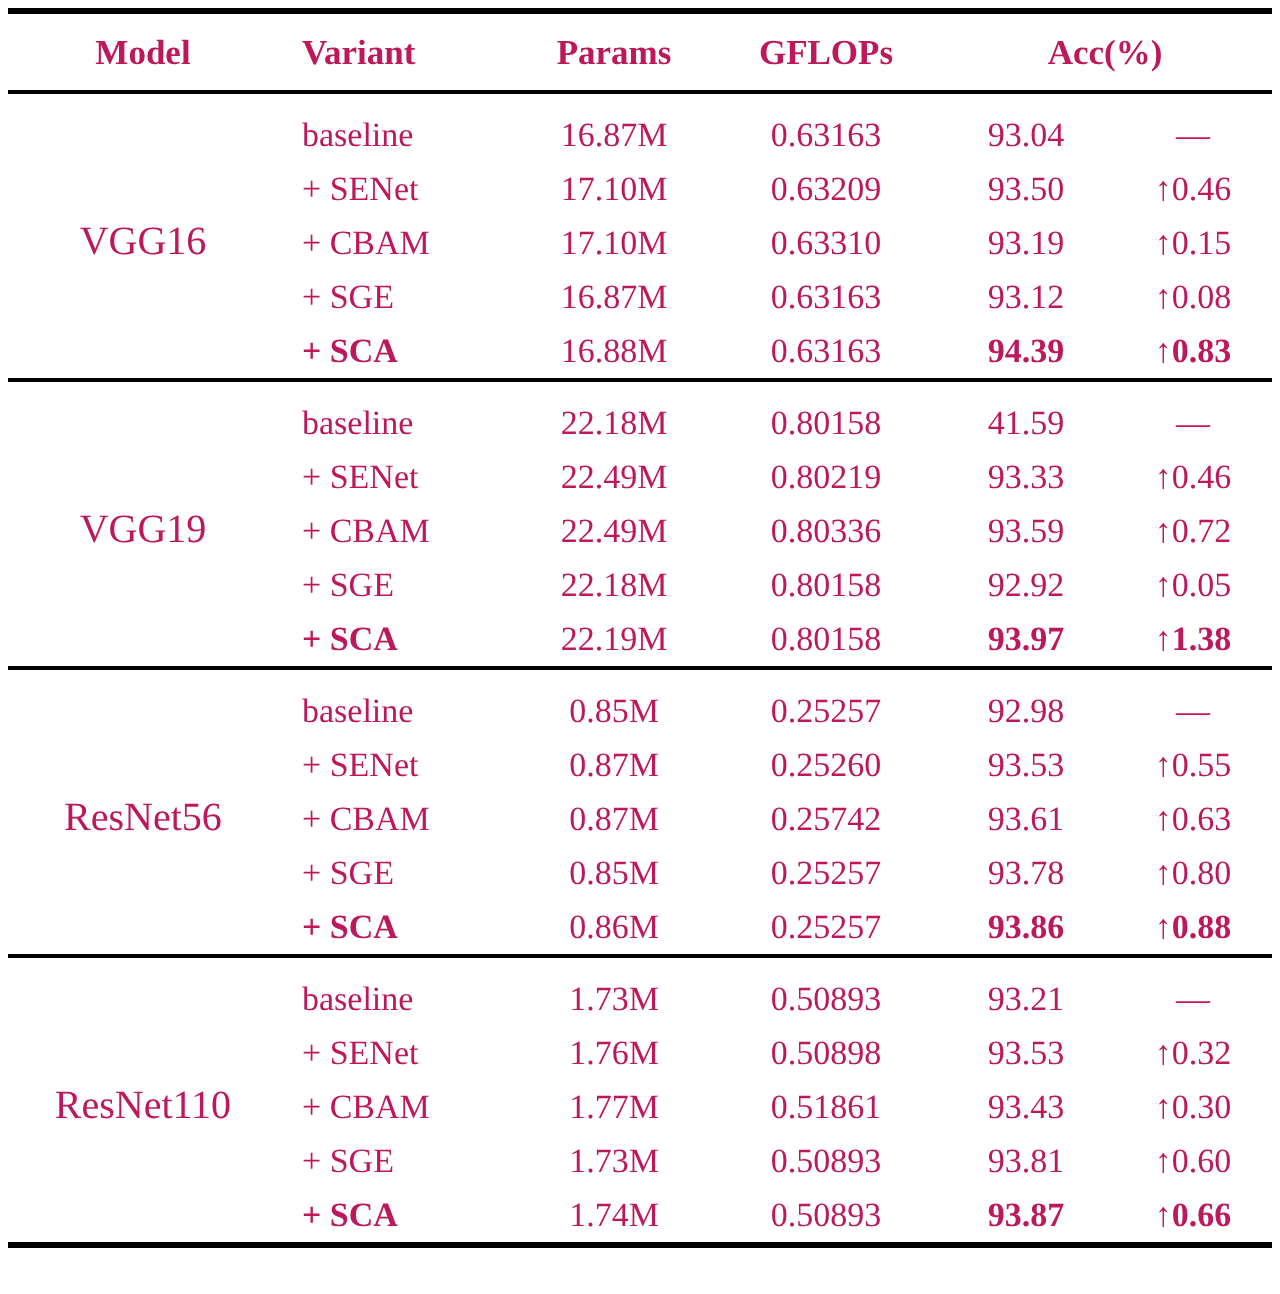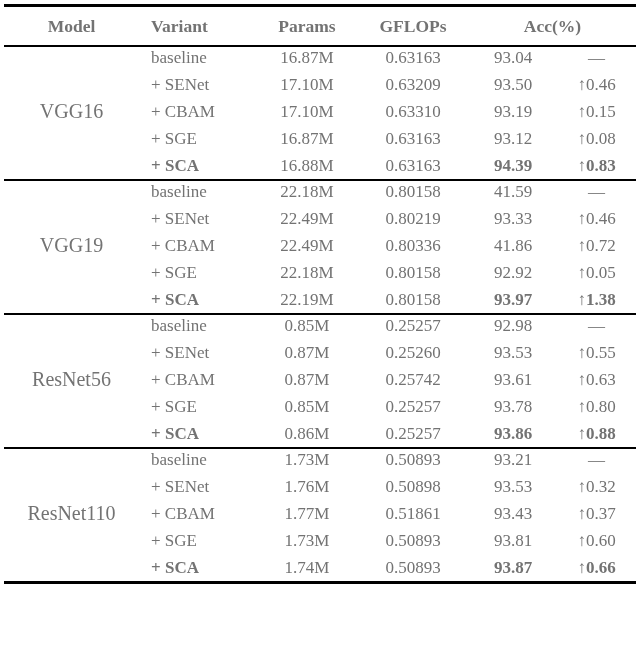--- a/index.html
+++ b/index.html
@@ -8,21 +8,21 @@
     background: #ffffff;
   }
   #page {
     width: 640px;
     height: 647px;
     background: #ffffff;
     box-sizing: border-box;
     padding-top: 4px;
     overflow: hidden;
     font-family: "Liberation Serif", "DejaVu Serif", serif;
-    color: #737373;
+    color: #be185d;
   }
   table.results {
     width: 632px;
     margin: 0 auto;
     border-collapse: collapse;
     font-size: 17px;
     border-top: 3px solid #000;
     border-bottom: 3px solid #000;
   }
   thead tr {
@@ -51,21 +51,21 @@
   col.c-acc    { width: 88px;  }
   col.c-delta  { width: 79px;  }
   td.model-cell {
     vertical-align: middle;
     text-align: center;
     font-size: 20px;
   }
   tbody tr.group-first {
     border-top: 2px solid #000;
   }
-  tbody tr.group-first td { padding-top: 1px; }
+  tbody tr.group-first td { padding-top: 11px; }
   tbody tr.group-last  td { padding-bottom: 4px; }
   tbody tr.emph td.variant,
   tbody tr.emph td.acc,
   tbody tr.emph td.delta {
     font-weight: bold;
   }
 </style>
 </head>
 <body>
 
@@ -137,21 +137,21 @@
           <td class="variant">+ SENet</td>
           <td class="params">22.49M</td>
           <td class="gflops">0.80219</td>
           <td class="acc">93.33</td>
           <td class="delta">↑0.46</td>
         </tr>
         <tr>
           <td class="variant">+ CBAM</td>
           <td class="params">22.49M</td>
           <td class="gflops">0.80336</td>
-          <td class="acc">41.86</td>
+          <td class="acc">93.59</td>
           <td class="delta">↑0.72</td>
         </tr>
         <tr>
           <td class="variant">+ SGE</td>
           <td class="params">22.18M</td>
           <td class="gflops">0.80158</td>
           <td class="acc">92.92</td>
           <td class="delta">↑0.05</td>
         </tr>
         <tr class="group-last emph">
@@ -210,21 +210,21 @@
           <td class="params">1.76M</td>
           <td class="gflops">0.50898</td>
           <td class="acc">93.53</td>
           <td class="delta">↑0.32</td>
         </tr>
         <tr>
           <td class="variant">+ CBAM</td>
           <td class="params">1.77M</td>
           <td class="gflops">0.51861</td>
           <td class="acc">93.43</td>
-          <td class="delta">↑0.37</td>
+          <td class="delta">↑0.30</td>
         </tr>
         <tr>
           <td class="variant">+ SGE</td>
           <td class="params">1.73M</td>
           <td class="gflops">0.50893</td>
           <td class="acc">93.81</td>
           <td class="delta">↑0.60</td>
         </tr>
         <tr class="group-last emph">
           <td class="variant">+ SCA</td>

